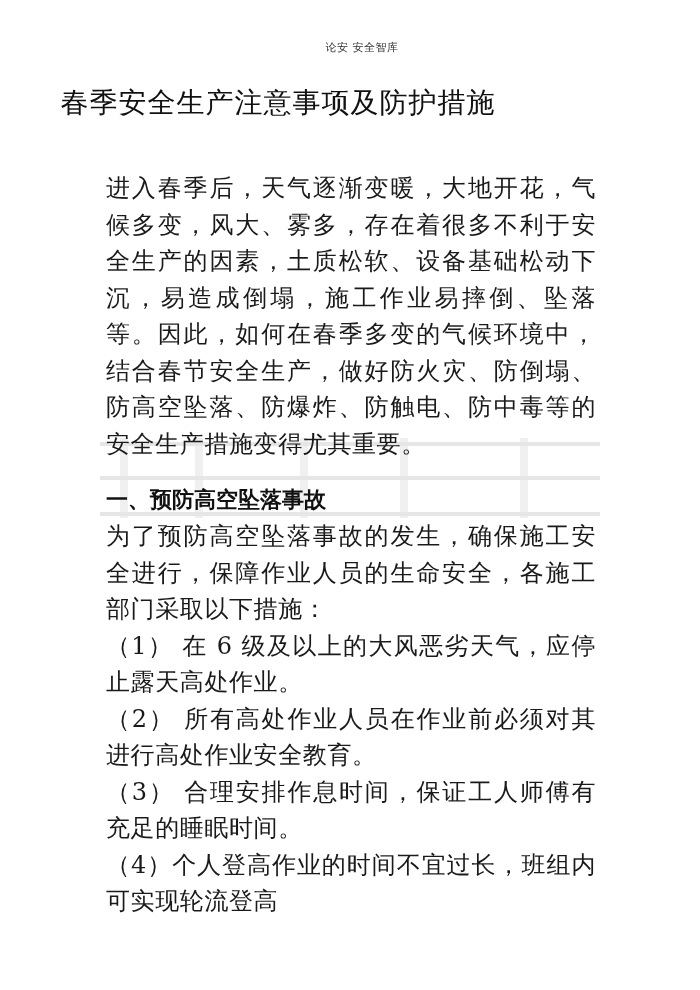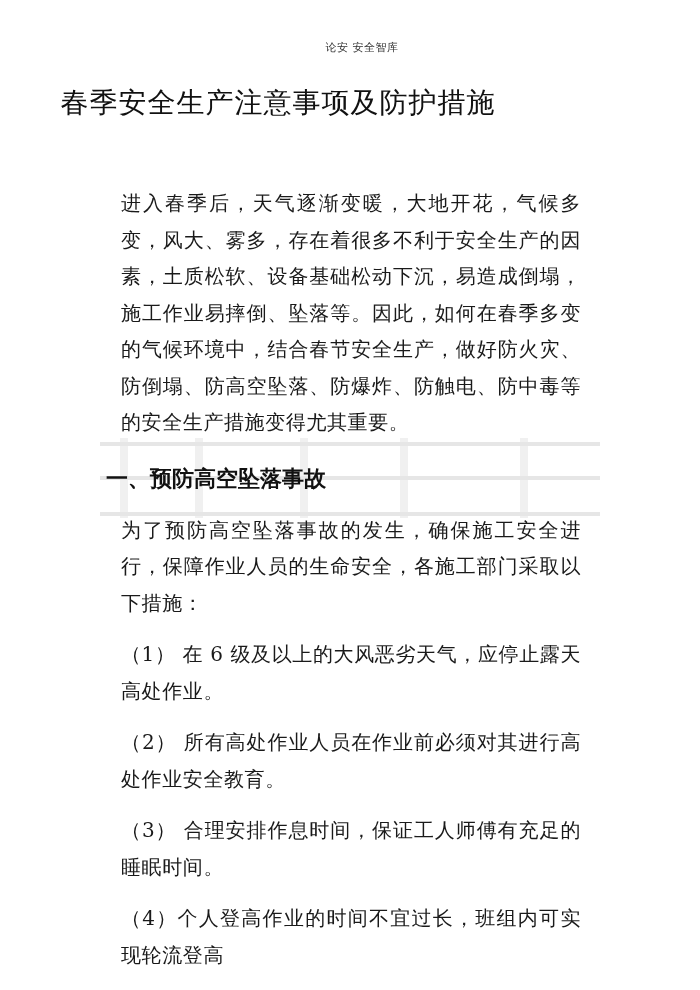--- a/index.html
+++ b/index.html
@@ -16,21 +16,21 @@
     .title {
       position: absolute; top: 84px; left: 0; width: 556px;
       text-align: center; font-size: 28px; font-weight: normal;
       font-family: "DejaVu Sans", "Liberation Sans", sans-serif;
       color: #111; letter-spacing: 1px; margin: 0;
     }
     .content {
       position: absolute; top: 170px; left: 106px; width: 490px;
     }
     .p {
-      font-size: 20px; line-height: 36.5px; margin: 15px;
+      font-size: 24px; line-height: 36.5px; margin: 0;
       text-align: justify; letter-spacing: 0.6px;
     }
     .h2 {
       font-family: "DejaVu Sans", "Liberation Sans", sans-serif;
       font-weight: bold; font-size: 22px; line-height: 36px;
       margin: 20px 0 0 0; color: #111;
     }
     .watermark {
       position: absolute; left: 100px; top: 438px; width: 500px; height: 80px;
       pointer-events: none; z-index: 0;

